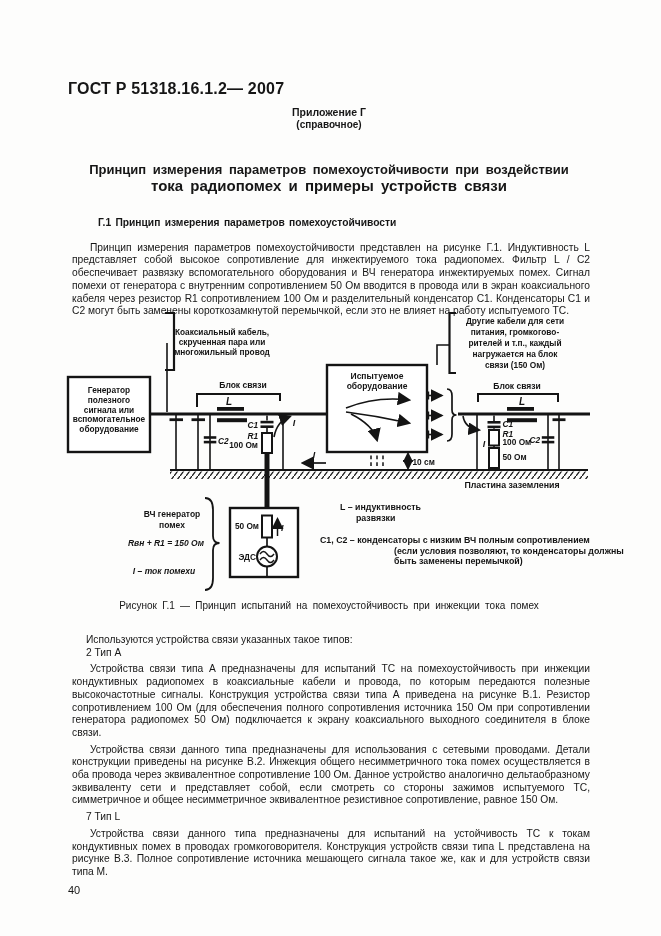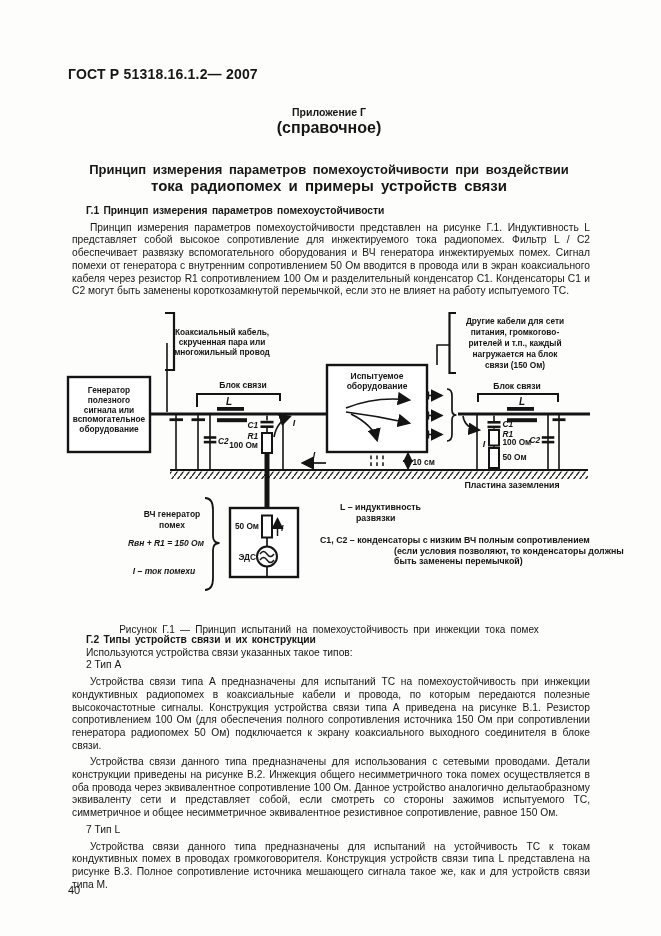--- a/index.html
+++ b/index.html
@@ -1,32 +1,32 @@
 <!DOCTYPE html>
 <html><head>
 <meta charset="utf-8">
 <style>
   html,body{margin:0;padding:0;}
   body{width:661px;height:936px;background:#fdfdfc;position:relative;
        font-family:"Liberation Sans",sans-serif;color:#161616;}
   .abs{position:absolute;}
   .b{font-weight:bold;}
   .ctr{left:0;width:658px;text-align:center;}
-  .docnum{top:66px;left:68px;font-size:14px;letter-spacing:.2px;}
+  .docnum{top:80px;left:68px;font-size:16px;letter-spacing:.2px;}
   .annex{top:106px;font-size:10.5px;}
-  .annexkind{top:119px;font-size:16px;}
+  .annexkind{top:119px;font-size:10px;}
   .title1{top:162px;font-size:13px;word-spacing:3px;}
   .title2{top:177px;font-size:15px;word-spacing:3px;}
   .col{left:68px;width:526px;font-size:10.25px;line-height:12.7px;}
   .g1{top:205px;}
   .g2{top:634px;}
-  .col h4{margin:0;font-size:10.25px;text-indent:18px;word-spacing:1.5px;}
+  .col h4{margin:12px;font-size:10.25px;text-indent:18px;word-spacing:1.5px;}
   .col p{margin:4px;text-align:justify;text-indent:18px;}
   .col .ln{text-indent:18px;}
-  .caption{top:600px;font-size:10px;word-spacing:2.5px;margin-top:24px;}
+  .caption{top:600px;font-size:10px;word-spacing:2.5px;}
   .pagenum{top:884px;left:68px;font-size:11px;}
   svg{position:absolute;left:0;top:300px;}
   svg text{font-family:"Liberation Sans",sans-serif;font-weight:bold;fill:#141414;}
   .t8{font-size:8.3px}.t85{font-size:8.5px}.t88{font-size:8.8px}.t9{font-size:9px}.t9l{font-size:8.8px}
   .ti{font-size:10px;font-style:italic}
   .it{font-style:italic}
   .mid{text-anchor:middle}.end{text-anchor:end}
   svg line,svg path{stroke:#141414;}
   .n{fill:none}
   .k{fill:#141414;stroke:none}
@@ -213,21 +213,20 @@
     <text class="t9l" x="356" y="220.5">развязки</text>
     <text class="t9l" x="320" y="243">С1, С2 – конденсаторы с низким ВЧ полным сопротивлением</text>
     <text class="t9l" x="394" y="253.5">(если условия позволяют, то конденсаторы должны</text>
     <text class="t9l" x="394" y="264">быть заменены перемычкой)</text>
   </g>
 </svg>
 
 <div class="abs ctr caption">Рисунок Г.1 — Принцип испытаний на помехоустойчивость при инжекции тока помех</div>
 
 <div class="abs col g2">
-  <h4 class="b">Г.2 Типы устройств связи и их конструкции</h4>
   <div class="ln">Используются устройства связи указанных такое типов:</div>
   <div class="ln">2 Тип А</div>
   <p>Устройства связи типа А предназначены для испытаний ТС на помехоустойчивость при инжекции кондуктивных радиопомех в коаксиальные кабели и провода, по которым передаются полезные высокочастотные сигналы. Конструкция устройства связи типа А приведена на рисунке В.1. Резистор сопротивлением 100 Ом (для обеспечения полного сопротивления источника 150 Ом при сопротивлении генератора радиопомех 50 Ом) подключается к экрану коаксиального выходного соединителя в блоке связи.</p>
   <p>Устройства связи данного типа предназначены для использования с сетевыми проводами. Детали конструкции приведены на рисунке В.2. Инжекция общего несимметричного тока помех осуществляется в оба провода через эквивалентное сопротивление 100 Ом. Данное устройство аналогично дельтаобразному эквиваленту сети и представляет собой, если смотреть со стороны зажимов испытуемого ТС, симметричное и общее несимметричное эквивалентное резистивное сопротивление, равное 150 Ом.</p>
   <div class="ln">7 Тип L</div>
   <p>Устройства связи данного типа предназначены для испытаний на устойчивость ТС к токам кондуктивных помех в проводах громкоговорителя. Конструкция устройств связи типа L представлена на рисунке В.3. Полное сопротивление источника мешающего сигнала такое же, как и для устройств связи типа М.</p>
 </div>
 
 <div class="abs pagenum">40</div>
 

